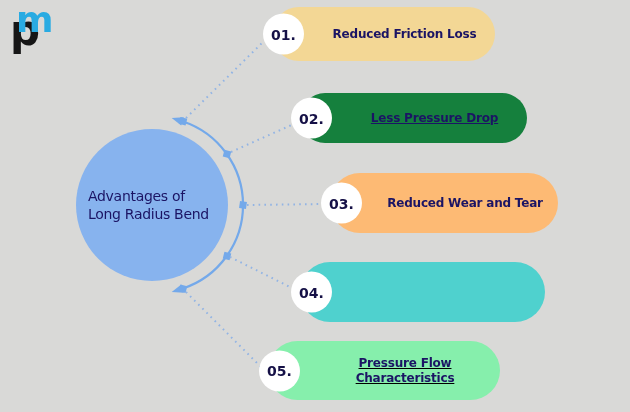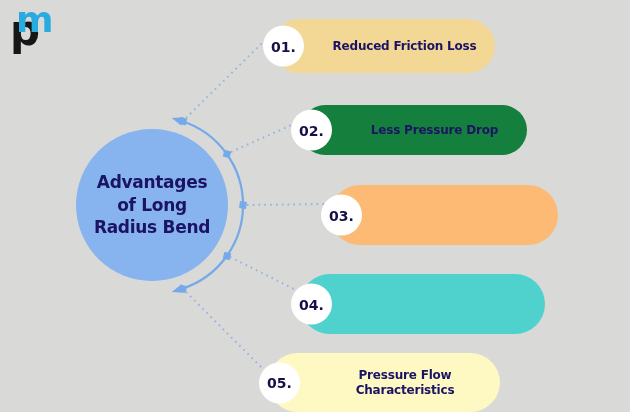--- a/index.html
+++ b/index.html
@@ -16,46 +16,46 @@
     font-weight:bold;font-size:36px;line-height:36px;color:#29abe2;}
   .logo-p{position:absolute;left:4px;top:6px;z-index:1;
     font-weight:bold;font-size:42px;line-height:42px;color:#161616;}
   
   .hub{
     position:absolute;left:76px;top:129px;width:152px;height:152px;
     border-radius:50%;background:#87b3ee;
     display:flex;align-items:center;justify-content:center;
   }
   .hub-title{
-    width:128px;text-align:center;
-    font-weight:bold;font-size:17px;line-height:1.32;
+    width:128px;text-align:left;
+    font-weight:normal;font-size:14px;line-height:1.32;
     color:#1b1464;letter-spacing:-0.3px;
   }
   
   .connectors{position:absolute;left:0;top:0;width:630px;height:412px;pointer-events:none;}
   
   .pill{
     position:absolute;border-radius:999px;
     display:flex;align-items:center;justify-content:center;
-    padding-left:42px;box-sizing:border-box;margin-top:12px;
+    padding-left:42px;box-sizing:border-box;
   }
   .pill-label{
     text-align:center;font-weight:bold;font-size:12px;line-height:1.25;
     color:#1b1464;letter-spacing:-0.2px;
   }
   .num-circle{
     position:absolute;left:-9px;top:50%;transform:translateY(-50%);
     width:41px;height:41px;border-radius:50%;background:#ffffff;
     display:flex;align-items:center;justify-content:center;
     font-weight:bold;font-size:14px;color:#151046;
   }
   .pill1{left:272px;top:7px;width:223px;height:54px;}
   .pill1 .pill-label{max-width:170px;}
   .pill2{left:300px;top:93px;width:227px;height:50px;}
-  .pill2 .pill-label{max-width:178px;}
+  .pill2 .pill-label{max-width:178px;text-decoration:underline;}
   .pill3{left:330px;top:173px;width:228px;height:60px;}
   .pill3 .pill-label{max-width:160px;}
   .pill4{left:300px;top:262px;width:245px;height:60px;}
   .pill4 .pill-label{max-width:178px;}
   .pill5{left:268px;top:341px;width:232px;height:59px;}
   .pill5 .pill-label{max-width:152px;}
 </style>
 </head>
 <body>
 
@@ -95,24 +95,25 @@
     <div class="pill-label">Reduced Friction Loss</div>
   </div>
 
   <div class="pill pill2" style="background: #15803d;">
     <div class="num-circle">02.</div>
     <div class="pill-label">Less Pressure Drop</div>
   </div>
 
   <div class="pill pill3" style="background: #fdba74;">
     <div class="num-circle">03.</div>
+    <div class="pill-label">Reduced Wear and Tear</div>
   </div>
 
   <div class="pill pill4" style="background: rgb(79, 209, 206); align-items: flex-end;">
     <div class="num-circle">04.</div>
   </div>
 
-  <div class="pill pill5" style="background: #fef9c3;">
+  <div class="pill pill5" style="background: #86efac; text-decoration: underline;">
     <div class="num-circle">05.</div>
     <div class="pill-label">Pressure Flow Characteristics</div>
   </div>
 
 </div>
 
 </body></html>

